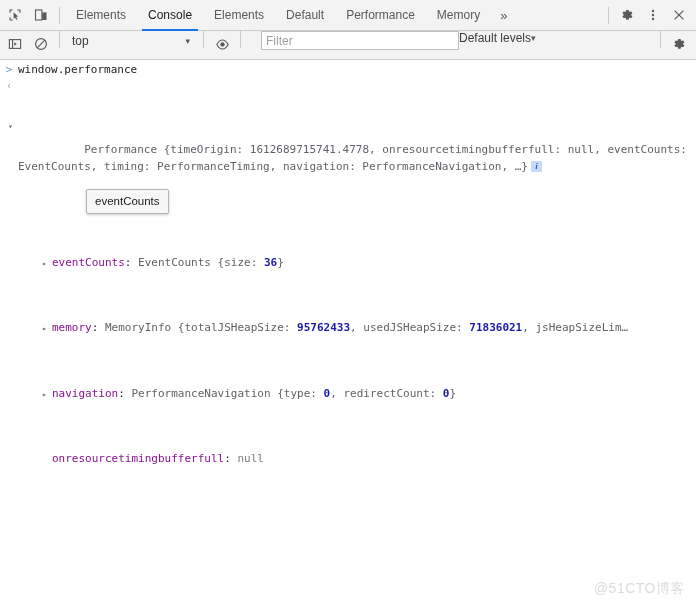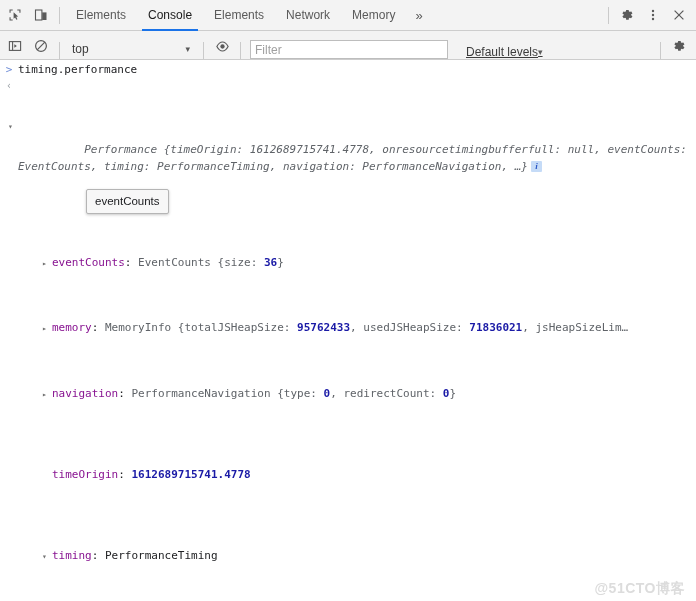--- a/index.html
+++ b/index.html
@@ -76,21 +76,21 @@
     flex: 0 0 auto;
   }
 
   
   .filter-toolbar {
     height: 29px;
     min-height: 29px;
     background: #f3f3f3;
     border-bottom: 1px solid #cdcdcd;
     display: flex;
-    align-items: flex-end;
+    align-items: flex-start;
     padding: 0 4px 0 2px;
   }
   .ctx-select {
     display: flex;
     align-items: center;
     font-size: 12px;
     color: #3c3c3c;
     padding-left: 7px;
     width: 133px;
     height: 20px;
@@ -105,30 +105,28 @@
   .filter-input {
     width: 198px;
     height: 19px;
     border: 1px solid #bdbdbd;
     background: #fff;
     font-size: 12px;
     color: #a0a0a0;
     padding: 0 4px;
     display: flex;
     align-items: center;
-    margin-left: 4px;
+    margin-left: 15px;
   }
   .levels {
     display: flex;
     align-items: center;
     font-size: 12px;
     color: #3c3c3c;
-    margin-left: 18px;
     white-space: nowrap;
-    text-decoration: underline;
   }
 
   
   .console-body {
     flex: 1 1 auto;
     position: relative;
     overflow: hidden;
     background: #fff;
     font-family: "DejaVu Sans Mono", monospace;
     font-size: 11px;
@@ -148,21 +146,21 @@
     color: #6e8cd6;
     font-size: 11px;
     line-height: 16.1px;
     flex: 0 0 auto;
     user-select: none;
   }
   .gutter.resp { color: #9aa0a6; font-size: 10px; }
   .row-text { white-space: pre-wrap; word-break: break-word; flex: 1 1 auto; }
 
   .cmd { color: #202124; }
-  .obj-head { color: #5f6368; font-style: italic; }
+  .obj-head { color: #5f6368; }
   .preview-disc {
     display: inline-block;
     width: 11px; height: 11px;
     background: #c5dbf7;
     color: #2a56c6;
     font-size: 9px;
     font-family: "Liberation Serif", serif;
     font-style: italic;
     font-weight: bold;
     text-align: center;
@@ -218,21 +216,20 @@
 
   .watermark {
     position: absolute;
     right: 11px;
     bottom: 5px;
     font-family: "Liberation Sans", sans-serif;
     font-size: 14px;
     color: #dcdcdc;
     letter-spacing: 0.5px;
     user-select: none;
-    font-weight: bold;
   }
   svg { display: block; }
 </style>
 </head>
 <body>
 
 <div id="app">
 
   <div class="main-toolbar">
 
@@ -258,21 +255,24 @@
       <div class="tab">
           <span>Elements</span>
         </div>
       <div class="tab active">
           <span>Console</span>
         </div>
       <div class="tab">
           <span>Elements</span>
         </div>
       <div class="tab">
-          <span>Network</span>
+          <span>Default</span>
+        </div>
+      <div class="tab">
+          <span>Performance</span>
         </div>
       <div class="tab">
           <span>Memory</span>
         </div>
       <div class="tab-more">
           <span>»</span>
         </div>
     </div>
 
     <div class="toolbar-right">
@@ -350,21 +350,21 @@
         <path fill="#5a5a5a" d="M10 6.6a3.4 3.4 0 100 6.8 3.4 3.4 0 000-6.8zm0 5.1a1.7 1.7 0 110-3.4 1.7 1.7 0 010 3.4z"></path>
         <path fill="#5a5a5a" d="M17.4 11.4l-1.5-.9c.1-.5.1-1 0-1.5l1.5-.9c.2-.1.3-.4.2-.6l-1.4-2.4c-.1-.2-.4-.3-.6-.2l-1.6.7c-.4-.3-.8-.6-1.3-.8l-.2-1.7c0-.2-.2-.4-.5-.4H9.2c-.3 0-.5.2-.5.4l-.2 1.7c-.5.2-.9.5-1.3.8l-1.6-.7c-.2-.1-.5 0-.6.2L3.6 7.5c-.1.2 0 .5.2.6l1.5.9c-.1.5-.1 1 0 1.5l-1.5.9c-.2.1-.3.4-.2.6l1.4 2.4c.1.2.4.3.6.2l1.6-.7c.4.3.8.6 1.3.8l.2 1.7c0 .2.2.4.5.4h2.8c.3 0 .5-.2.5-.4l.2-1.7c.5-.2.9-.5 1.3-.8l1.6.7c.2.1.5 0 .6-.2l1.4-2.4c.1-.2 0-.5-.2-.6z"></path>
       </svg>
     </div>
   </div>
 
   <div class="console-body">
 
     <div class="row">
       <div class="gutter">&gt;</div>
-      <div class="row-text cmd">timing.performance</div>
+      <div class="row-text cmd">window.performance</div>
     </div>
 
     <div class="row">
       <div class="gutter resp">‹</div>
       <div class="row-text">
         <div style="position:relative;">
           <span class="tri" style="position:absolute;left:-10px;top:8px;">▾</span>
           <span class="obj-head">Performance {timeOrigin: </span><span class="obj-head num">1612689715741.4778</span><span class="obj-head">, onresourcetimingbufferfull: null, eventCoun</span><span class="obj-head">ts: EventCounts, timing: PerformanceTiming, navigation: PerformanceNavigation, …}</span><span class="preview-disc">i</span>
         </div>
 
@@ -377,24 +377,27 @@
         <div class="prop indent-1">
           <span class="tri">▸</span>
           <span><span class="pname">memory</span><span class="pcolon">: </span><span class="pval-obj">MemoryInfo {totalJSHeapSize: </span><span class="pval-num">95762433</span><span class="pval-obj">, usedJSHeapSize: </span><span class="pval-num">71836021</span><span class="pval-obj">, jsHeapSizeLim…</span></span>
         </div>
 
         <div class="prop indent-1">
           <span class="tri">▸</span>
           <span><span class="pname">navigation</span><span class="pcolon">: </span><span class="pval-obj">PerformanceNavigation {type: </span><span class="pval-num">0</span><span class="pval-obj">, redirectCount: </span><span class="pval-num">0</span><span class="pval-obj">}</span></span>
         </div>
 
-
         <div class="prop indent-1">
           <span class="tri blank">▸</span>
-          <span><span class="pname">timeOrigin</span><span class="pcolon">: </span><span class="pval-num">1612689715741.4778</span></span>
+          <span><span class="pname">onresourcetimingbufferfull</span><span class="pcolon">: </span><span class="pval-null">null</span></span>
+        </div>
+
+        <div class="prop indent-1">
+          <span class="tri blank">▸</span>
         </div>
 
         
         <div class="prop indent-1">
           <span class="tri">▾</span>
           <span><span class="pname">timing</span><span class="pcolon">: </span><span class="pval-objname">PerformanceTiming</span></span>
         </div>
 
         
 

